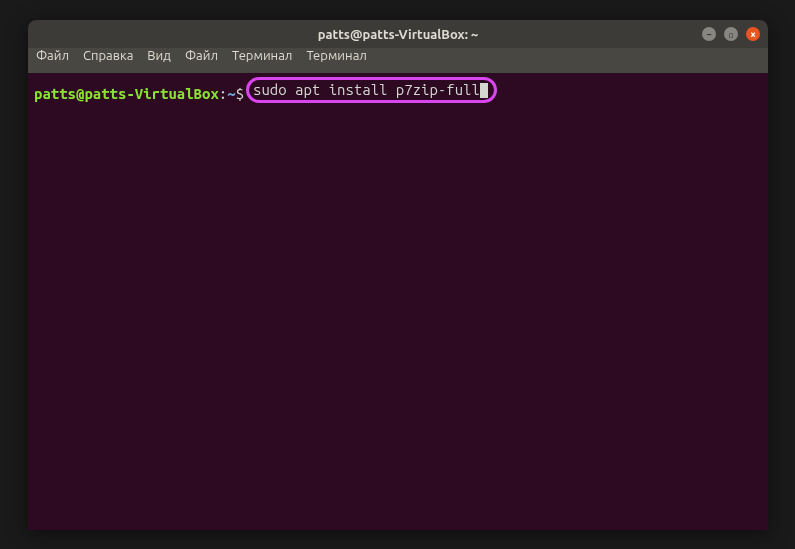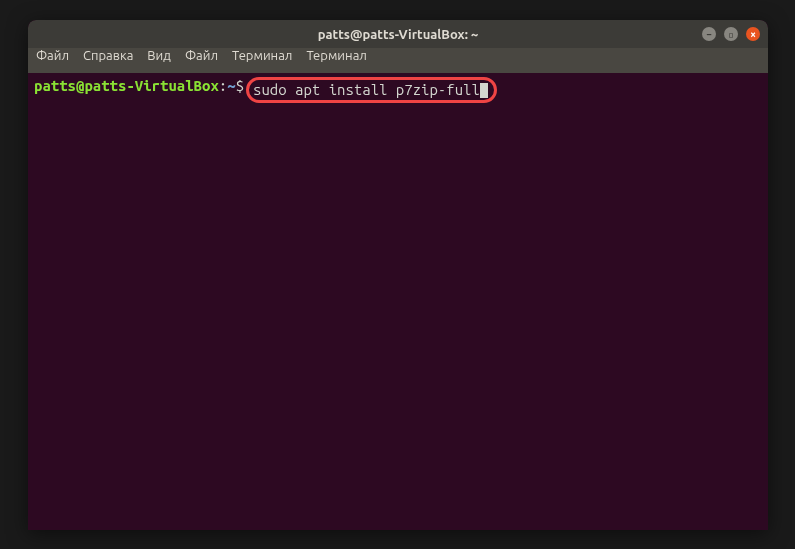--- a/index.html
+++ b/index.html
@@ -79,38 +79,38 @@
     }
     .terminal-body {
       background: #2d0922;
       padding: 4px 6px;
       font-size: 15px;
       line-height: 18px;
       font-family: "Ubuntu Mono", "DejaVu Sans Mono", monospace;
     }
     .prompt-line {
       display: flex;
-      align-items: flex-start;
+      align-items: flex-end;
       flex-wrap: nowrap;
     }
     .user-host {
       color: #8ae234;
       font-weight: bold;
     }
     .colon { color: #d3d7cf; }
     .path {
       color: #729fcf;
       font-weight: bold;
     }
     .dollar {
       color: #d3d7cf;
       margin-right: 6px;
     }
     .command-highlight {
-      border: 3px solid #ef4444;
+      border: 3px solid #d946ef;
       border-radius: 14px;
       padding: 1px 6px 1px 4px;
       display: inline-flex;
       align-items: center;
       margin-left: -4px;
     }
     .command {
       color: #d3d7cf;
       white-space: pre;
     }

